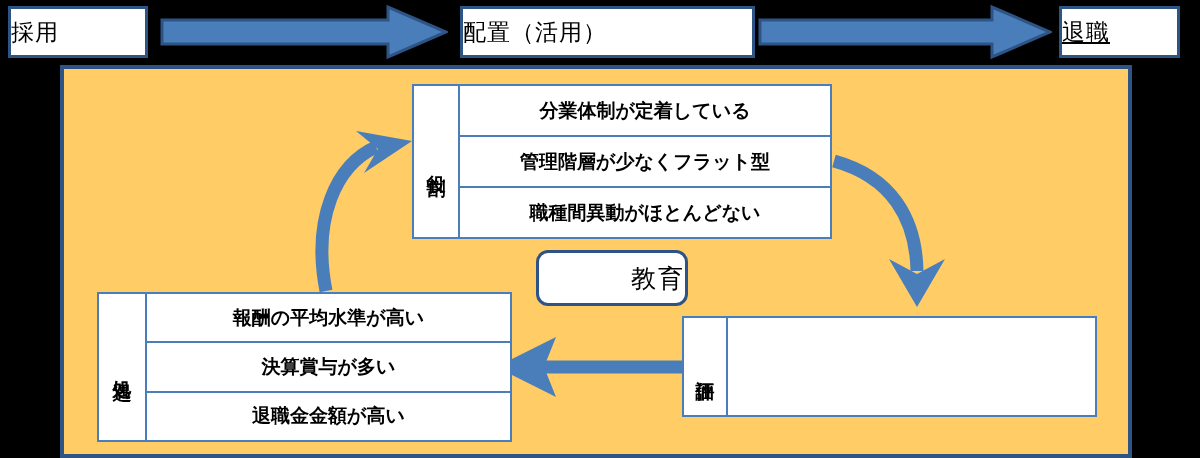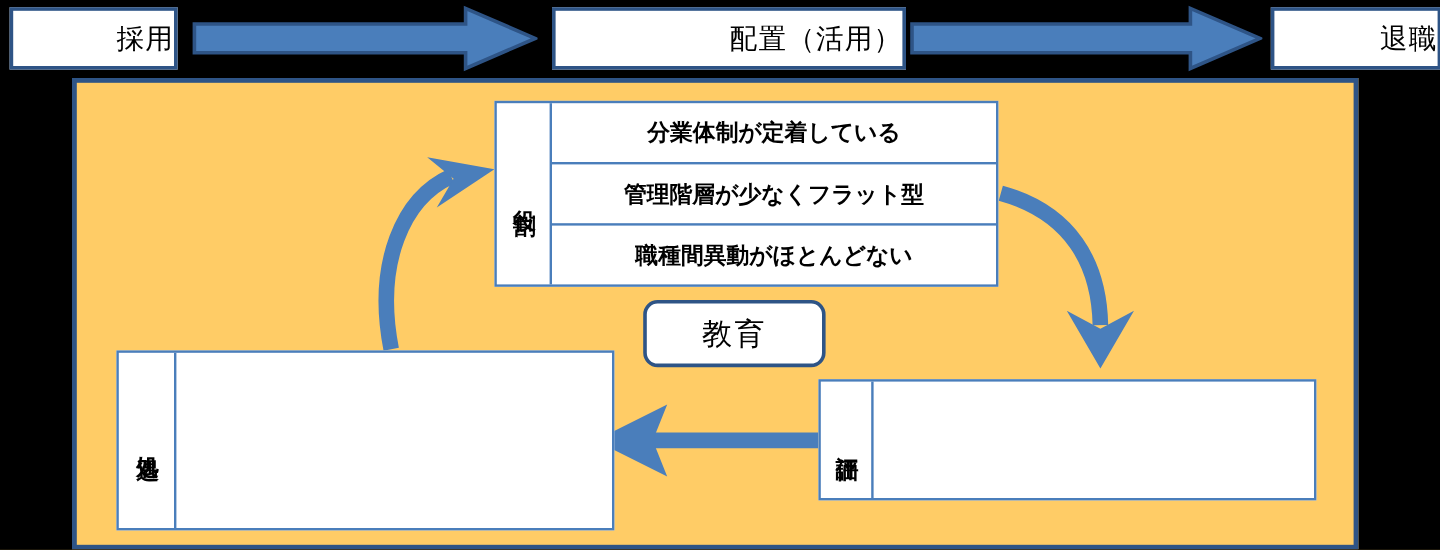--- a/index.html
+++ b/index.html
@@ -17,29 +17,29 @@
   }
 
   
   .flow-box {
     position: absolute;
     background: #FFFFFF;
     border: 3px solid #2E5486;
     box-sizing: border-box;
     display: flex;
     align-items: center;
-    justify-content: flex-end;
+    justify-content: flex-start;
     color: #000000;
     font-size: 23px;
     font-weight: 400;
     letter-spacing: 1px;
   }
   #flow-box-0 { left: 8px;   top: 6px; width: 140px; height: 52px; }
   #flow-box-1 { left: 460px; top: 6px; width: 295px; height: 52px; }
-  #flow-box-2 { left: 1059px;top: 6px; width: 142px; height: 52px; }
+  #flow-box-2 { left: 1059px;top: 6px; width: 121px; height: 52px; text-decoration: underline; }
 
   .block-arrow { position: absolute; }
   #block-arrow-0 { left: 160px; top: 4px;  width: 288px; height: 56px; }
   #block-arrow-1 { left: 758px; top: 4px;  width: 294px; height: 56px; }
 
   
   #panel {
     position: absolute;
     left: 60px;
     top: 65px;
@@ -106,21 +106,21 @@
     left: 472px;
     top: 181px;
     width: 152px;
     height: 56px;
     background: #FFFFFF;
     border: 3px solid #2E5486;
     border-radius: 12px;
     box-sizing: border-box;
     display: flex;
     align-items: center;
-    justify-content: center;
+    justify-content: flex-end;
     font-size: 25px;
     color: #000000;
     letter-spacing: 2px;
     z-index: 5;
   }
 
   
   #cycle-arrows {
     position: absolute;
     left: 0; top: 0;
@@ -182,20 +182,25 @@
       <div class="fact-label">役割</div>
       <div class="fact-rows">
         <div class="fact-row">分業体制が定着している</div>
         <div class="fact-row">管理階層が少なくフラット型</div>
         <div class="fact-row">職種間異動がほとんどない</div>
       </div>
     </div>
 
     <div class="fact-table" id="table-treatment">
       <div class="fact-label">処遇</div>
+      <div class="fact-rows">
+        <div class="fact-row">報酬の平均水準が高い</div>
+        <div class="fact-row">決算賞与が多い</div>
+        <div class="fact-row">退職金金額が高い</div>
+      </div>
     </div>
 
     <div class="fact-table" id="table-evaluation">
       <div class="fact-label">評価</div>
       <div class="fact-rows">
       </div>
     </div>
 
     <div id="education-box">
       <span>教育</span>

